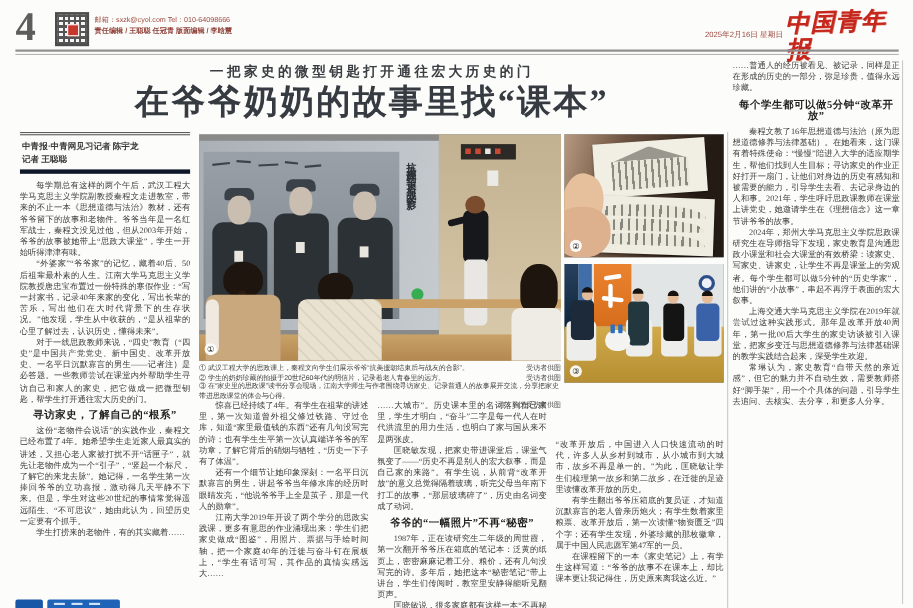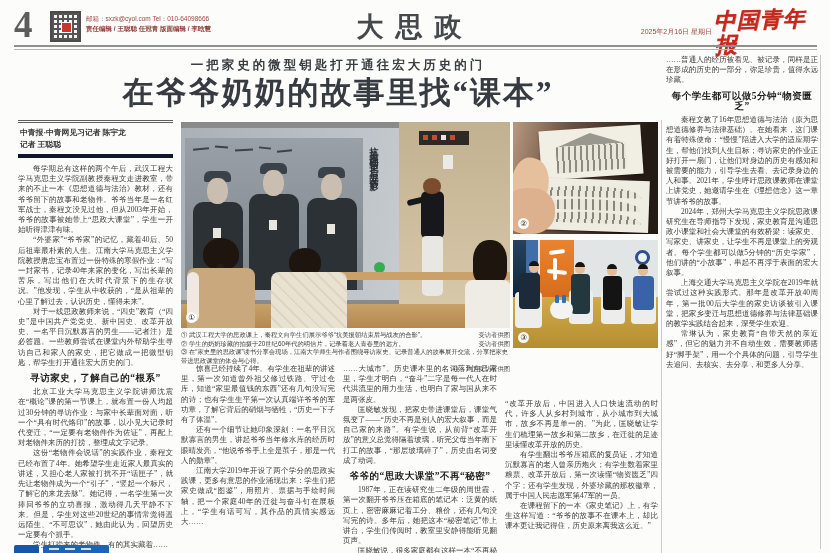--- a/index.html
+++ b/index.html
@@ -118,41 +118,39 @@
 <div id="page">
 
   <div class="abs pagenum">4</div>
   <div class="abs qr">
       <div class="qrc"></div>
     </div>
   <div class="abs hdinfo">
     <div class="l1">邮箱：sxzk@cyol.com Tel：010-64098666</div>
     <div class="l2">责任编辑 / 王聪聪 任冠青 版面编辑 / 李晗慧</div>
   </div>
-  <div class="abs section-title">大思政</div>
   <div class="abs dateline">2025年2月16日 星期日</div>
   <div class="abs masthead">中国青年报</div>
   <div class="abs hrule"></div>
 
   <div class="abs kicker">一把家史的微型钥匙打开通往宏大历史的门</div>
   <div class="abs title">在爷爷奶奶的故事里找“课本”</div>
 
   <div class="abs vrule" style="left:661px;top:120px;height:433px;"></div>
   <div class="abs vrule" style="left:820px;top:55px;height:494px;"></div>
 
   <div class="abs col" style="left:18px;top:120px;width:155px;height:433px;">
     <div class="byline">
       <div>中青报·中青网见习记者 陈宇龙</div>
       <div>记者 王聪聪</div>
     </div>
     <p>每学期总有这样的两个午后，武汉工程大学马克思主义学院副教授秦程文走进教室，带来的不止一本《思想道德与法治》教材，还有爷爷留下的故事和老物件。爷爷当年是一名红军战士，秦程文没见过他，但从2003年开始，爷爷的故事被她带上“思政大课堂”，学生一开始听得津津有味。</p>
     <p>“外婆家”“爷爷家”的记忆，藏着40后、50后祖辈最朴素的人生。江南大学马克思主义学院教授唐忠宝布置过一份特殊的寒假作业：“写一封家书，记录40年来家的变化，写出长辈的苦乐，写出他们在大时代背景下的生存状况。”他发现，学生从中收获的，“是从祖辈的心里了解过去，认识历史，懂得未来”。</p>
     <p>对于一线思政教师来说，“四史”教育（“四史”是中国共产党党史、新中国史、改革开放史、一名平日沉默寡言的男生——记者注）是必答题。一些教师尝试在课堂内外帮助学生寻访自己和家人的家史，把它做成一把微型钥匙，帮学生打开通往宏大历史的门。</p>
     <div class="sub">寻访家史，了解自己的“根系”</div>
-    <p>北京工业大学马克思主义学院讲师沈震在“概论”课的第一节课上，就布置一份人均超过30分钟的寻访作业：与家中长辈面对面，听一个“具有时代烙印”的故事，以小见大记录时代变迁，“一定要有老物件作为佐证”，再配上对老物件来历的打捞，整理成文字记录。</p>
     <p>这份“老物件会说话”的实践作业，秦程文已经布置了4年。她希望学生走近家人最真实的讲述，又担心老人家被打扰不开“话匣子”，就先让老物件成为一个“引子”，“竖起一个标尺，了解它的来龙去脉”。她记得，一名学生第一次捧回爷爷的立功喜报，激动得几天平静不下来。但是，学生对这些20世纪的事情常觉得遥远陌生、“不可思议”，她由此认为，回望历史一定要有个抓手。</p>
     <p>学生打捞来的老物件，有的其实藏着……</p>
   </div>
 
   <div class="abs ph" style="left:181px;top:122px;width:329px;height:206px;">
     <div class="abs p1-screen">
       <div class="p1-old">
         <span class="scrawl" style="left:8px;top:10px;width:16px;transform:rotate(-6deg);"></span>
         <span class="scrawl" style="left:30px;top:8px;width:13px;transform:rotate(4deg);"></span>
         <span class="scrawl" style="left:50px;top:11px;width:18px;transform:rotate(-3deg);"></span>
@@ -271,34 +269,34 @@
 
   <div class="abs col" style="left:181px;top:364px;width:154px;height:189px;">
     <p>惊喜已经持续了4年。有学生在祖辈的讲述里，第一次知道曾外祖父修过铁路、守过仓库，知道“家里最值钱的东西”还有几句没写完的诗；也有学生生平第一次认真端详爷爷的军功章，了解它背后的硝烟与牺牲，“历史一下子有了体温”。</p>
     <p>还有一个细节让她印象深刻：一名平日沉默寡言的男生，讲起爷爷当年修水库的经历时眼睛发亮，“他说爷爷手上全是茧子，那是一代人的勋章”。</p>
     <p>江南大学2019年开设了两个学分的思政实践课，更多有意思的作业涌现出来：学生们把家史做成“图鉴”，用照片、票据与手绘时间轴，把一个家庭40年的迁徙与奋斗钉在展板上，“学生有话可写，其作品的真情实感远大……</p>
   </div>
 
   <div class="abs col" style="left:343px;top:364px;width:154px;height:189px;">
     <p class="noind">……大城市”。历史课本里的名词落到自己家里，学生才明白，“奋斗”二字是每一代人在时代洪流里的用力生活，也明白了家与国从来不是两张皮。</p>
     <p>匡晓敏发现，把家史带进课堂后，课堂气氛变了——“历史不再是别人的宏大叙事，而是自己家的来路”。有学生说，从前背“改革开放”的意义总觉得隔着玻璃，听完父母当年南下打工的故事，“那层玻璃碎了”，历史由名词变成了动词。</p>
-    <div class="sub">爷爷的“思政大课堂”不再“秘密”</div>
+    <div class="sub">爷爷的“一幅照片”不再“秘密”</div>
     <p>1987年，正在读研究生二年级的周世霞，第一次翻开爷爷压在箱底的笔记本：泛黄的纸页上，密密麻麻记着工分、粮价，还有几句没写完的诗。多年后，她把这本“秘密笔记”带上讲台，学生们传阅时，教室里安静得能听见翻页声。</p>
     <p>匡晓敏说，很多家庭都有这样一本“不再秘密”的笔记，它们是最鲜活的史料，也是思政课堂上最打动人的教材。</p>
   </div>
 
   <div class="abs col" style="left:505px;top:358px;width:153px;height:195px;margin-top:41px;">
     <p class="noind">“改革开放后，中国进入人口快速流动的时代，许多人从乡村到城市，从小城市到大城市，故乡不再是单一的。”为此，匡晓敏让学生们梳理第一故乡和第二故乡，在迁徙的足迹里读懂改革开放的历史。</p>
     <p>有学生翻出爷爷压箱底的复员证，才知道沉默寡言的老人曾亲历炮火；有学生数着家里粮票、改革开放后，第一次读懂“物资匮乏”四个字；还有学生发现，外婆珍藏的那枚徽章，属于中国人民志愿军第47军的一员。</p>
     <p>在课程留下的一本《家史笔记》上，有学生这样写道：“爷爷的故事不在课本上，却比课本更让我记得住，历史原来离我这么近。”</p>
   </div>
 
   <div class="abs col" style="left:666px;top:55px;width:152px;height:494px;">
     <p class="noind">……普通人的经历被看见、被记录，同样是正在形成的历史的一部分，弥足珍贵，值得永远珍藏。</p>
-    <div class="sub">每个学生都可以做5分钟“物资匮乏”</div>
+    <div class="sub">每个学生都可以做5分钟“改革开放”</div>
     <p>秦程文教了16年思想道德与法治（原为思想道德修养与法律基础）。在她看来，这门课有着特殊使命：“慢慢”陪进入大学的适应期学生，帮他们找到人生目标；寻访家史的作业正好打开一扇门，让他们对身边的历史有感知和被需要的能力，引导学生去看、去记录身边的人和事。2021年，学生呼吁思政课教师在课堂上讲党史，她邀请学生在《理想信念》这一章节讲爷爷的故事。</p>
     <p>2024年，郑州大学马克思主义学院思政课研究生在导师指导下发现，家史教育是沟通思政小课堂和社会大课堂的有效桥梁：读家史、写家史、讲家史，让学生不再是课堂上的旁观者。每个学生都可以做5分钟的“历史学家”，他们讲的“小故事”，串起不再浮于表面的宏大叙事。</p>
     <p>上海交通大学马克思主义学院在2019年就尝试过这种实践形式。那年是改革开放40周年，第一批00后大学生的家史访谈被引入课堂，把家乡变迁与思想道德修养与法律基础课的教学实践结合起来，深受学生欢迎。</p>
     <p>常琳认为，家史教育“自带天然的亲近感”，但它的魅力并不自动生效，需要教师搭好“脚手架”，用一个个具体的问题，引导学生去追问、去核实、去分享，和更多人分享。</p>
   </div>
 
   <div class="abs promo1"></div>
   <div class="abs promo2">
     <i style="left:6px;"></i>
       <i style="left:22px;"></i>

